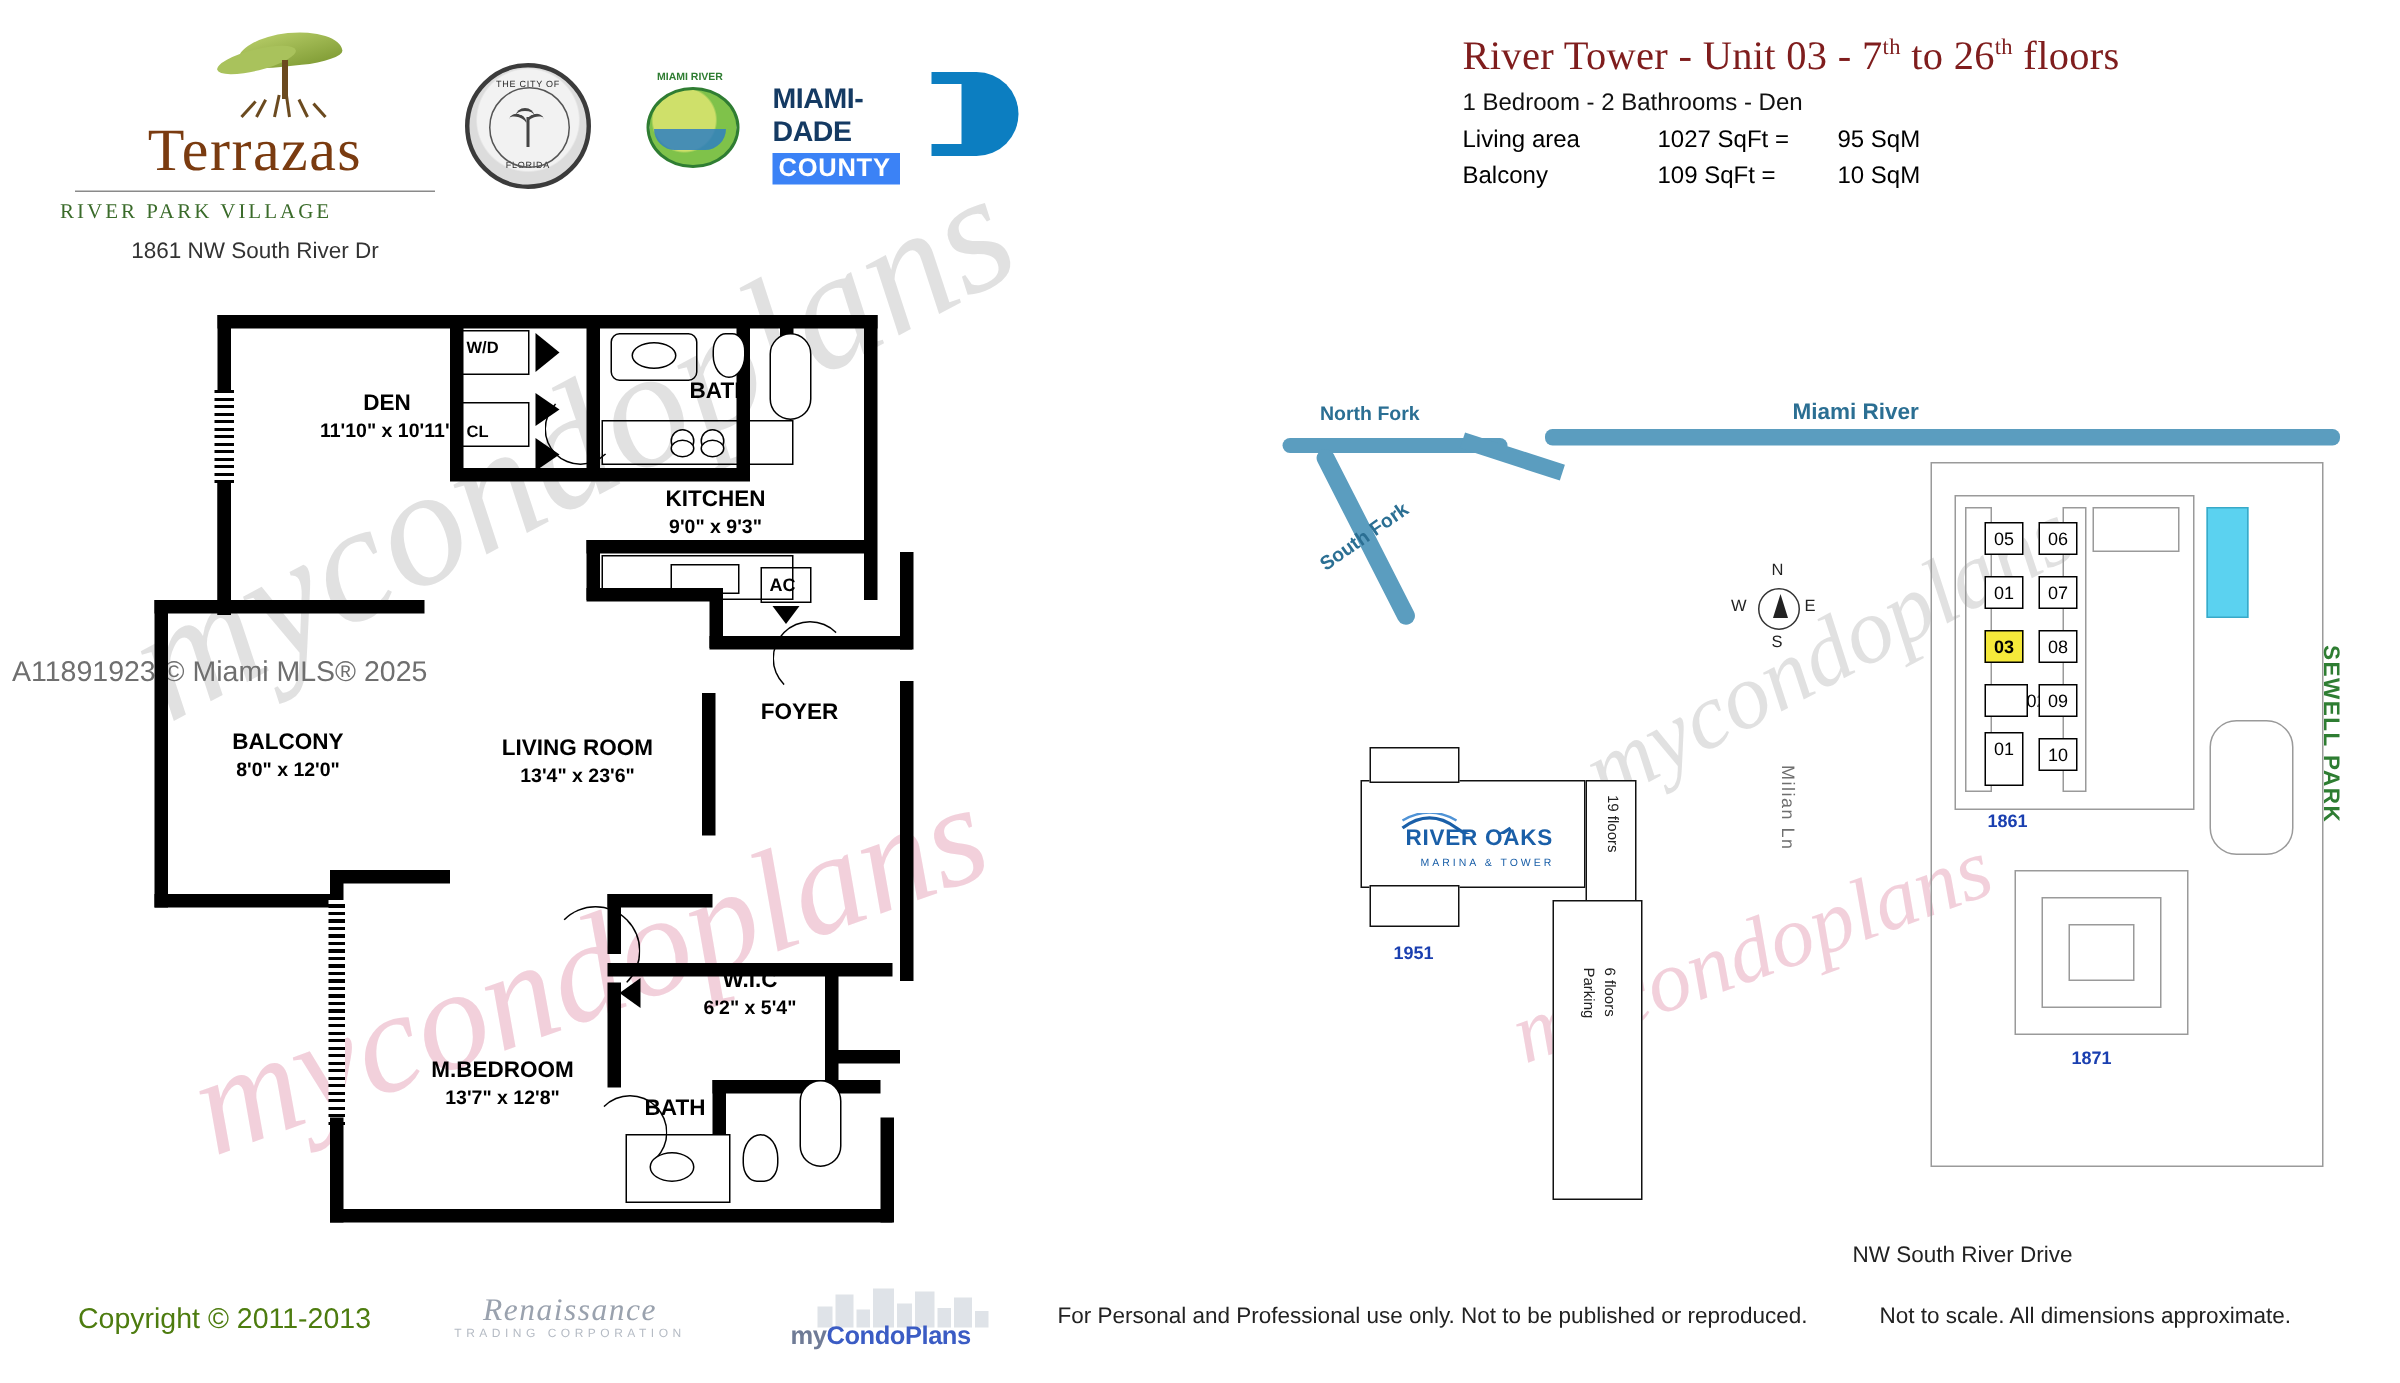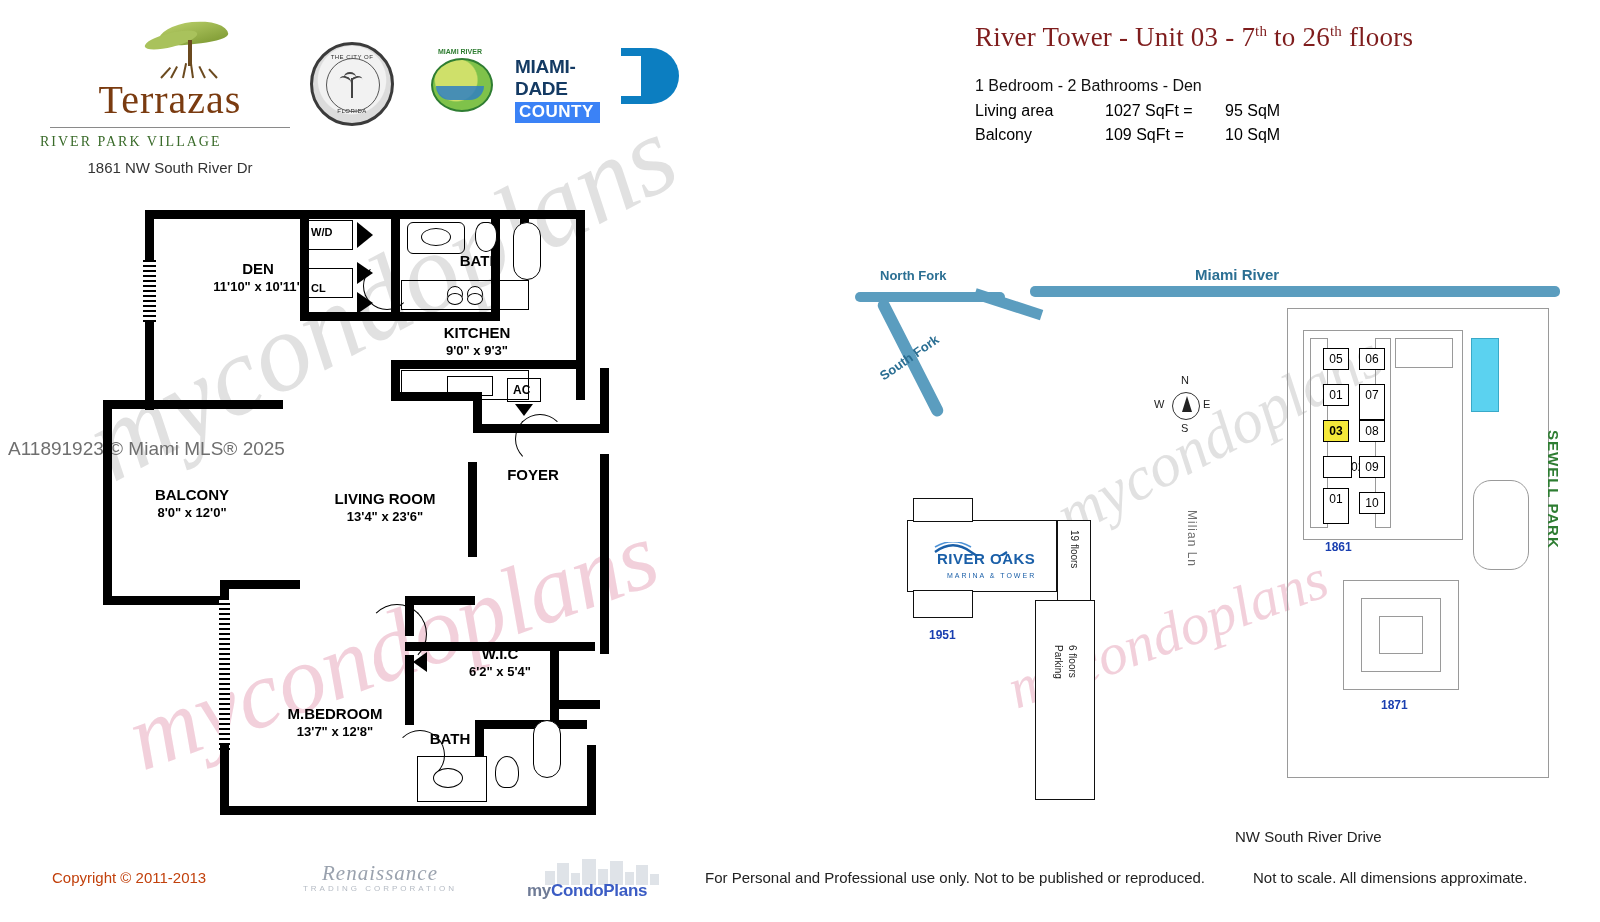--- a/index.html
+++ b/index.html
@@ -43,21 +43,21 @@
   .md-text{position:absolute;left:0;top:8px;width:110px;}
   .md-l1{font-size:19px;font-weight:bold;color:#143a63;letter-spacing:-.3px;}
   .md-l2{font-size:17px;font-weight:bold;color:#ffffff;background:#3b82f6;display:inline-block;padding:0 6px 1px 4px;margin-top:2px;letter-spacing:.5px;}
   .md-swoosh{position:absolute;left:106px;top:0px;width:58px;height:56px;background:#0c7ec1;border-radius:0 28px 28px 0;}
   .md-swoosh:after{content:"";position:absolute;left:-2px;top:8px;width:22px;height:40px;background:#ffffff;border-radius:0 0 0 0;}
 
   
   #titleblock{left:975px;top:22px;width:600px;}
   .tb-title{font-family:"Liberation Serif",serif;font-size:27px;color:#7f1d1d;letter-spacing:.2px;white-space:nowrap;}
   .tb-title sup{font-size:15px;}
-  .tb-line{font-size:16px;color:#111;margin-top:24px;white-space:nowrap;}
+  .tb-line{font-size:16px;color:#111;margin-top:7px;white-space:nowrap;}
   .tb-grid{display:grid;grid-template-columns:130px 120px 110px;font-size:16px;row-gap:6px;margin-top:7px;}
 
   
   .wm-main{left:160px;top:215px;width:620px;height:560px;transform:rotate(-28deg);
      font-family:"Liberation Serif",serif;font-style:italic;font-size:112px;color:rgba(120,120,120,.22);white-space:nowrap;pointer-events:none;}
   .wm-right{left:1040px;top:400px;font-family:"Liberation Serif",serif;font-style:italic;font-size:62px;
      color:rgba(120,120,120,.22);transform:rotate(-28deg);white-space:nowrap;pointer-events:none;}
   .wm-pink{font-family:"Liberation Serif",serif;font-style:italic;color:rgba(232,170,190,.55);white-space:nowrap;pointer-events:none;}
   .mls{left:8px;top:438px;font-size:19px;color:#6f6f6f;}
 
@@ -85,21 +85,21 @@
   .compass-ring{position:absolute;width:26px;height:26px;border:1.5px solid #333;border-radius:50%;}
   .cmp{position:absolute;font-size:11px;color:#222;}
   .ro-box{position:absolute;border:1.5px solid #111;box-sizing:border-box;background:#fff;}
   .ro-name{position:absolute;font-size:15px;font-weight:bold;color:#1a5fa8;letter-spacing:.5px;}
   .ro-sub{position:absolute;font-size:7px;color:#1a5fa8;letter-spacing:2px;}
   .vert-note{position:absolute;font-size:10px;color:#222;writing-mode:vertical-rl;}
   .nwsrd{position:absolute;font-size:15px;color:#222;}
 
   
   #footer{left:0;top:855px;width:1600px;height:60px;}
-  .f-copy{position:absolute;left:52px;top:14px;font-size:15px;color:#c2410c;}
+  .f-copy{position:absolute;left:52px;top:14px;font-size:19px;color:#4d7c0f;}
   .f-ren{position:absolute;left:285px;top:6px;width:190px;text-align:center;}
   .ren-name{font-family:"Liberation Serif",serif;font-style:italic;font-size:21px;color:#9aa2ae;letter-spacing:1px;}
   .ren-sub{font-size:8px;color:#b5bbc4;letter-spacing:3px;margin-top:-2px;}
   .f-mcp{position:absolute;left:527px;top:4px;width:170px;height:44px;}
   .mcp-sky{position:absolute;left:18px;top:0;width:120px;height:26px;}
   .mcp-sky i{position:absolute;bottom:0;background:#dfe3e8;}
   .mcp-text{position:absolute;left:0;top:22px;font-size:17px;font-weight:bold;color:#3b5cc4;letter-spacing:-.3px;}
   .mcp-text span{color:#6f7b96;font-weight:bold;}
   .f-terms{position:absolute;left:705px;top:14px;font-size:15px;color:#222;}
   .f-scale{position:absolute;left:1253px;top:14px;font-size:15px;color:#222;}
@@ -311,21 +311,21 @@
   <div class="site-box" style="left:540px;top:108px;width:58px;height:30px;"></div>
   <div class="bluebox" style="left:616px;top:108px;width:26px;height:72px;"></div>
 
   <div class="unitcell hl" style="left:468px;top:190px;width:26px;height:22px;">03</div>
   <div class="unitcell" style="left:468px;top:154px;width:26px;height:22px;">01</div>
   <div class="unitcell" style="left:468px;top:118px;width:26px;height:22px;">05</div>
   <div class="unitcell" style="left:468px;top:226px;width:26px;height:22px;padding-left:27px;">02</div>
   <div class="unitcell" style="left:468px;top:258px;width:26px;height:36px;">01</div>
 
   <div class="unitcell" style="left:504px;top:118px;width:26px;height:22px;">06</div>
-  <div class="unitcell" style="left:504px;top:154px;width:26px;height:36px;">07</div>
+  <div class="unitcell" style="left:504px;top:154px;width:26px;height:22px;">07</div>
   <div class="unitcell" style="left:504px;top:190px;width:26px;height:22px;">08</div>
   <div class="unitcell" style="left:504px;top:226px;width:26px;height:22px;">09</div>
   <div class="unitcell" style="left:504px;top:262px;width:26px;height:22px;">10</div>
 
   <div class="addr" style="left:470px;top:310px;">1861</div>
 
   <div class="site-box" style="left:488px;top:350px;width:116px;height:110px;"></div>
   <div class="site-box" style="left:506px;top:368px;width:80px;height:74px;"></div>
   <div class="site-box" style="left:524px;top:386px;width:44px;height:38px;"></div>
   <div class="site-box" style="left:618px;top:250px;width:56px;height:90px;border-radius:18px;"></div>

